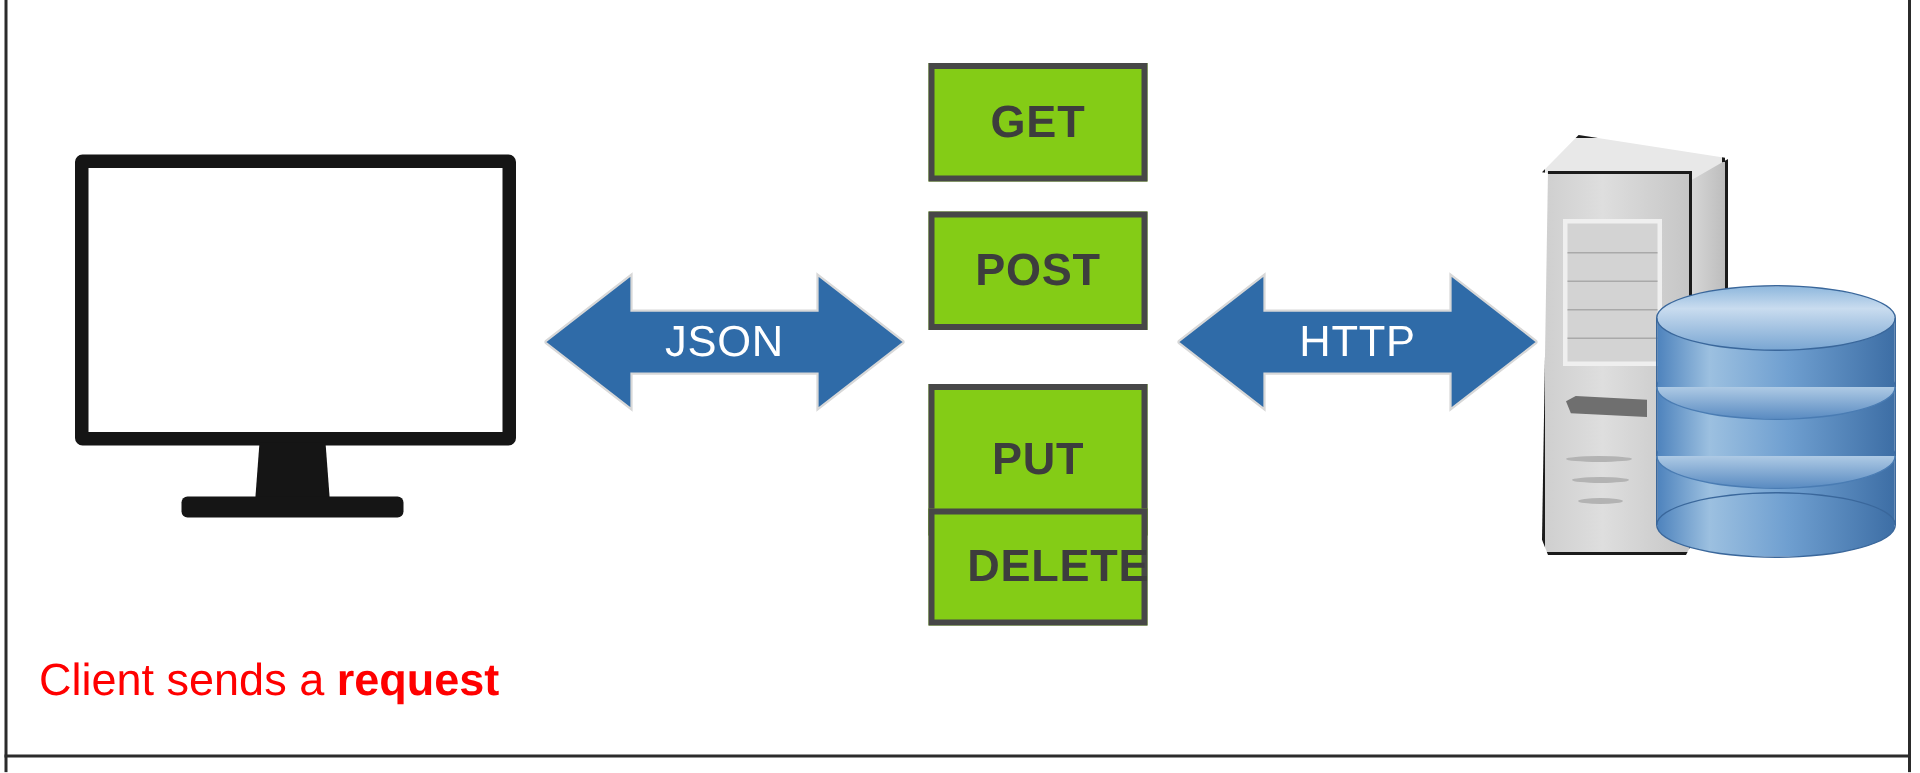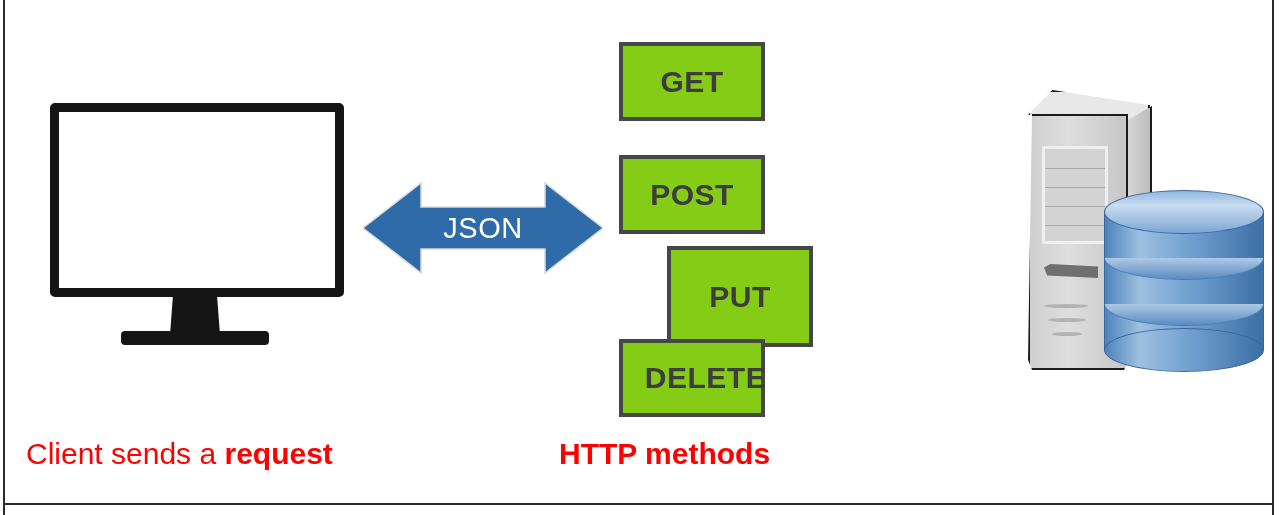--- a/index.html
+++ b/index.html
@@ -254,30 +254,36 @@
   <div class="arrow" id="arrow-json">
     <svg viewBox="0 0 240 102" preserveAspectRatio="none">
       <polygon points="0,51 58,6 58,30 182,30 182,6 240,51 182,96 182,72 58,72 58,96" fill="#2F6BA8" stroke="#d8d8d8" stroke-width="1.5"></polygon>
     </svg>
     <div class="arrow-label">JSON</div>
   </div>
 
   <div class="method-box" style="top:42px; height:79px;">
     <span>GET</span>
   </div>
-  <div class="method-box" style="top:155px; height:79px;">
+  <div class="method-box" style="top:141px; height:79px;">
     <span>POST</span>
   </div>
-  <div class="method-box" style="top:246px; height:101px;margin-left:48px;">
+  <div class="method-box" style="top:256px; height:101px;">
     <span>PUT</span>
   </div>
   <div class="method-box" style="top:339px; height:78px;padding-left:27px;">
     <span>DELETE</span>
   </div>
 
+  <div class="arrow" id="arrow-http">
+    <svg viewBox="0 0 240 102" preserveAspectRatio="none">
+      <polygon points="0,51 58,6 58,30 182,30 182,6 240,51 182,96 182,72 58,72 58,96" fill="#2F6BA8" stroke="#d8d8d8" stroke-width="1.5"></polygon>
+    </svg>
+    <div class="arrow-label">HTTP</div>
+  </div>
 
   <div class="server-group">
     <div class="tower">
       <div class="tower-top"></div>
       <div class="tower-side"></div>
       <div class="tower-front">
         <div class="tower-panel">
           <div class="tower-slot" style="top:19px;"></div>
           <div class="tower-slot" style="top:38px;"></div>
           <div class="tower-slot" style="top:57px;"></div>
@@ -299,16 +305,15 @@
       <div class="db-body" style="top:76px; height:46px;"></div>
       <div class="db-ellipse db-seam" style="top:54px;"></div>
 
       <div class="db-body" style="top:30px; height:46px;"></div>
       <div class="db-ellipse db-top" style="top:8px;"></div>
     </div>
   </div>
 
   <div class="caption" id="caption-client"><span>Client sends a </span><b>request</b></div>
 
-  <div class="caption" id="caption-methods">HTTP methods</div>
 
 
 </div>
 
 </body></html>

